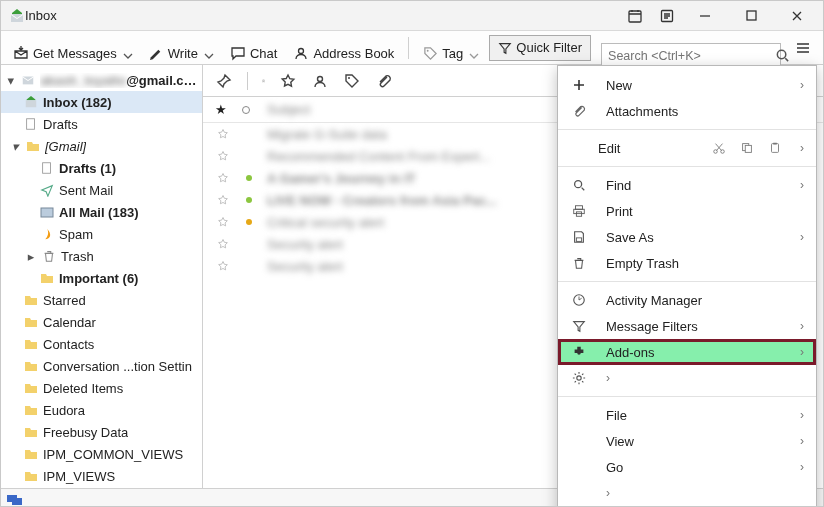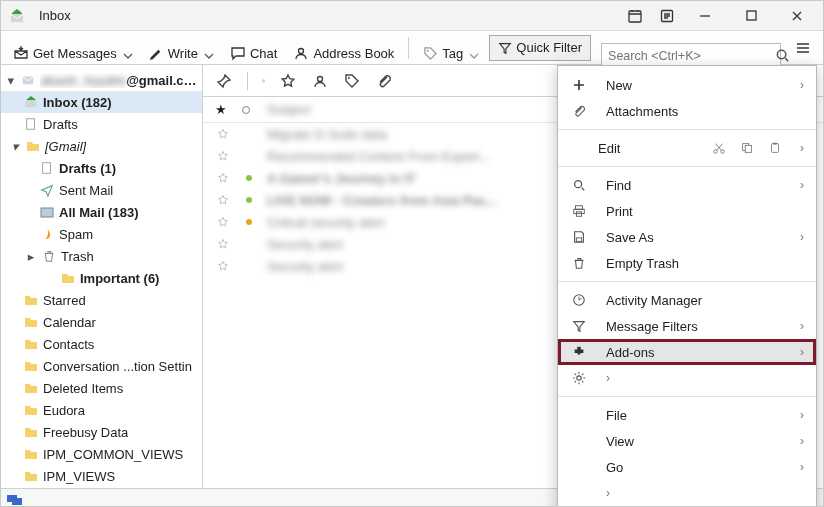--- a/index.html
+++ b/index.html
@@ -1,20 +1,20 @@
 <!DOCTYPE html>
 <html><head>
 <meta charset="utf-8">
 <style>
   * { box-sizing: border-box; margin: 0; padding: 0; font-family: "Segoe UI", Tahoma, sans-serif; font-size: 13px; color: #222; }
   body { width: 824px; height: 507px; background: #fff; border: 1px solid #c9c9c9; overflow: hidden; position: relative; }
 
   
   .title-bar { height: 30px; background: #f3f3f3; display: flex; align-items: center; padding: 0 4px 0 8px; border-bottom: 1px solid #d9d9d9; }
-  .title-bar .title { flex: 1; display: flex; align-items: center; gap: 14px; font-size: 13px;}
+  .title-bar .title { flex: 1; display: flex; align-items: center; gap: 0; font-size: 13px;}
   .win-controls { display: flex; align-items: center; gap: 2px; }
   .win-btn { width: 44px; height: 28px; display:flex;align-items:center;justify-content:center; cursor: default; }
   .icon-btn { width: 32px; height: 28px; display:flex;align-items:center;justify-content:center; }
 
   
   .toolbar { height: 34px; border-bottom: 1px solid #d0d0d0; background: #fdfdfd; display:flex; align-items:center; padding:0 6px; gap:4px; }
   .tbtn { display:flex; align-items:flex-end; gap:4px; height:26px; padding:0 6px; border-radius:2px; white-space:nowrap; }
   .tbtn svg { flex-shrink:0; }
   .chev { width:10px; margin-left:2px; }
   .vsep { width:1px; height:22px; background:#d0d0d0; margin:0 4px;}
@@ -51,21 +51,21 @@
   
   .status-bar { height:20px; border-top:1px solid #d0d0d0; background:#f7f7f7; display:flex;align-items:center;padding:0 6px;}
 
   
   .app-menu { position:absolute; top:64px; right:6px; width:260px; background:#fff; border:1px solid #b8b8b8; box-shadow:0 4px 14px rgba(0,0,0,.25); z-index:50; padding:6px 0;}
   .menu-item { height:26px; display:flex; align-items:center; padding:0 12px; gap:18px; position:relative;}
   .menu-item .mico { width:18px; display:flex;align-items:center;justify-content:center;color:#555;}
   .menu-item .mlbl { flex:1; }
   .menu-item .arr { color:#777; font-size:12px;}
   .menu-sep { height:1px; background:#e2e2e2; margin:5px 0;}
-  .menu-item.highlight { outline:3px solid #7a1a2b; outline-offset:-3px; background:#e5e5e5;}
+  .menu-item.highlight { outline:3px solid #7a1a2b; outline-offset:-3px; background:#86efac;}
   .edit-row { height:26px; display:flex; align-items:center; padding:0 12px; gap:10px;}
   .edit-row .mico{width:18px;}
   .edit-row .mlbl{flex:1;}
   .edit-row .eic{width:18px;color:#666;display:flex;justify-content:center;}
   .edit-row .arr{color:#777;font-size:12px; margin-left:6px;}
 
   
   svg { display:block; }
 </style>
 </head>
@@ -253,21 +253,21 @@
       </div>
       <div class="node" style="padding-left:24px">
         <span class="expander">▸</span>
         <span class="folder-ico">
             <svg width="14" height="14" viewBox="0 0 16 16">
               <path fill="none" stroke="#888" stroke-width="1.2" d="M4 5h8l-1 9H5zM3 5h10M6 3h4v2"></path>
             </svg>
           </span>
         <span class="label">Trash</span>
       </div>
-      <div class="node bold" style="padding-left:59px">
+      <div class="node bold" style="padding-left:38px">
         <span class="folder-ico">
             <svg width="14" height="14">
               <path fill="#f3d16b" d="M1 3h5l1 2h6v7H1z"></path>
             </svg>
           </span>
         <span class="label">Important (6)</span>
       </div>
       <div class="node" style="padding-left:22px">
         <span class="folder-ico">
             <svg width="14" height="14">

